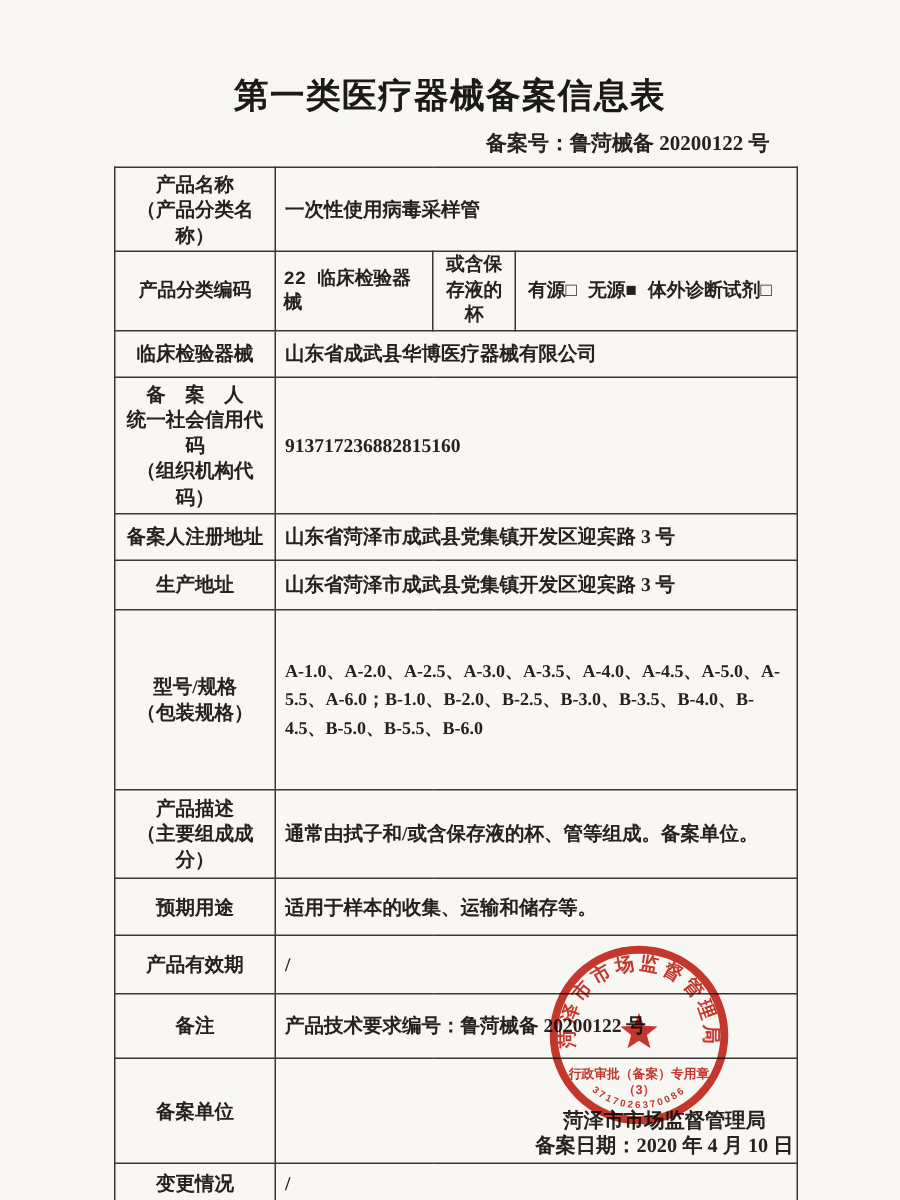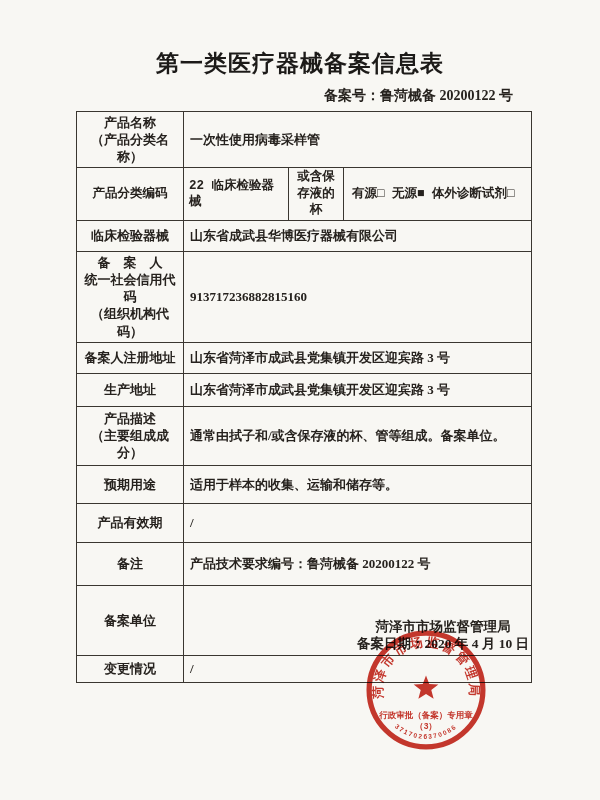--- a/index.html
+++ b/index.html
@@ -133,20 +133,25 @@
     <tr class="r5">
       <td class="lbl">备案人注册地址</td>
       <td class="val" colspan="3">山东省菏泽市成武县党集镇开发区迎宾路 3 号</td>
     </tr>
 
     <tr class="r6">
       <td class="lbl">生产地址</td>
       <td class="val" colspan="3">山东省菏泽市成武县党集镇开发区迎宾路 3 号</td>
     </tr>
 
+    <tr class="r7">
+      <td class="lbl">型号/规格
+（包装规格）</td>
+      <td class="val" colspan="3">A-1.0、A-2.0、A-2.5、A-3.0、A-3.5、A-4.0、A-4.5、A-5.0、A-5.5、A-6.0；B-1.0、B-2.0、B-2.5、B-3.0、B-3.5、B-4.0、B-4.5、B-5.0、B-5.5、B-6.0</td>
+    </tr>
 
     <tr class="r8">
       <td class="lbl">产品描述
 （主要组成成分）</td>
       <td class="val" colspan="3">通常由拭子和/或含保存液的杯、管等组成。备案单位。</td>
     </tr>
 
     <tr class="r9">
       <td class="lbl">预期用途</td>
       <td class="val" colspan="3">适用于样本的收集、运输和储存等。</td>

